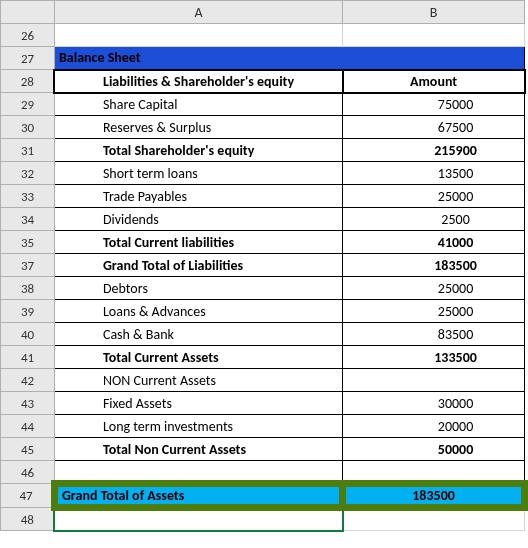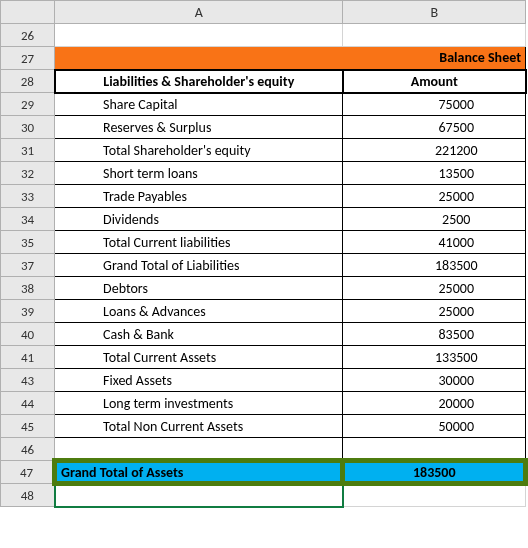--- a/index.html
+++ b/index.html
@@ -32,40 +32,40 @@
     background: #e8e8e8;
     text-align: center;
     font-weight: normal;
     color: #333;
     width: 58px;
     font-size: 13px;
   }
   .colA { width: 300px; }
   .colB { width: 194px; text-align: center; }
   .title-row td.cell {
-    background: #f97316;
+    background: #1d4ed8;
     font-weight: bold;
-    text-align: right;
+    text-align: left;
     border: 1px solid #000;
   }
   .header-row td.cell {
     font-weight: bold;
     text-align: center;
     border: 2px solid #000000;
   }
   .data-row td.cell {
     border: 1px solid #000;
     padding-left: 48px;
   }
   .data-row td.cell.colA { text-align: left; }
-  .bold td.cell { font-weight: normal; }
+  .bold td.cell { font-weight: bold; }
   .grand td.cell {
     background: #00b0f0;
     font-weight: bold;
-    border: 5px solid #4d7c0f;
+    border: 7px solid #4d7c0f;
   }
   .blank-row td.cell { border: 1px solid #000; }
   .outside td { border: 1px solid #d4d4d4; }
   .sel { border: 2px solid #107c41 !important; }
 </style>
 </head>
 <body>
 
 <table class="sheet">
   <tbody>
@@ -98,21 +98,21 @@
     <td class="cell colB">75000</td>
   </tr>
   <tr class="data-row">
     <th class="hdr rowhdr">30</th>
     <td class="cell colA">Reserves &amp; Surplus</td>
     <td class="cell colB">67500</td>
   </tr>
   <tr class="data-row bold">
     <th class="hdr rowhdr">31</th>
     <td class="cell colA">Total Shareholder's equity</td>
-    <td class="cell colB">221200</td>
+    <td class="cell colB">215900</td>
   </tr>
   <tr class="data-row">
     <th class="hdr rowhdr">32</th>
     <td class="cell colA">Short term loans</td>
     <td class="cell colB">13500</td>
   </tr>
   <tr class="data-row">
     <th class="hdr rowhdr">33</th>
     <td class="cell colA">Trade Payables</td>
     <td class="cell colB">25000</td>
@@ -146,20 +146,25 @@
     <th class="hdr rowhdr">40</th>
     <td class="cell colA">Cash &amp; Bank</td>
     <td class="cell colB">83500</td>
   </tr>
   <tr class="data-row bold">
     <th class="hdr rowhdr">41</th>
     <td class="cell colA">Total Current Assets</td>
     <td class="cell colB">133500</td>
   </tr>
   <tr class="data-row">
+    <th class="hdr rowhdr">42</th>
+    <td class="cell colA">NON Current Assets</td>
+    <td class="cell colB"></td>
+  </tr>
+  <tr class="data-row">
     <th class="hdr rowhdr">43</th>
     <td class="cell colA">Fixed Assets</td>
     <td class="cell colB">30000</td>
   </tr>
   <tr class="data-row">
     <th class="hdr rowhdr">44</th>
     <td class="cell colA">Long term investments</td>
     <td class="cell colB">20000</td>
   </tr>
   <tr class="data-row bold">

